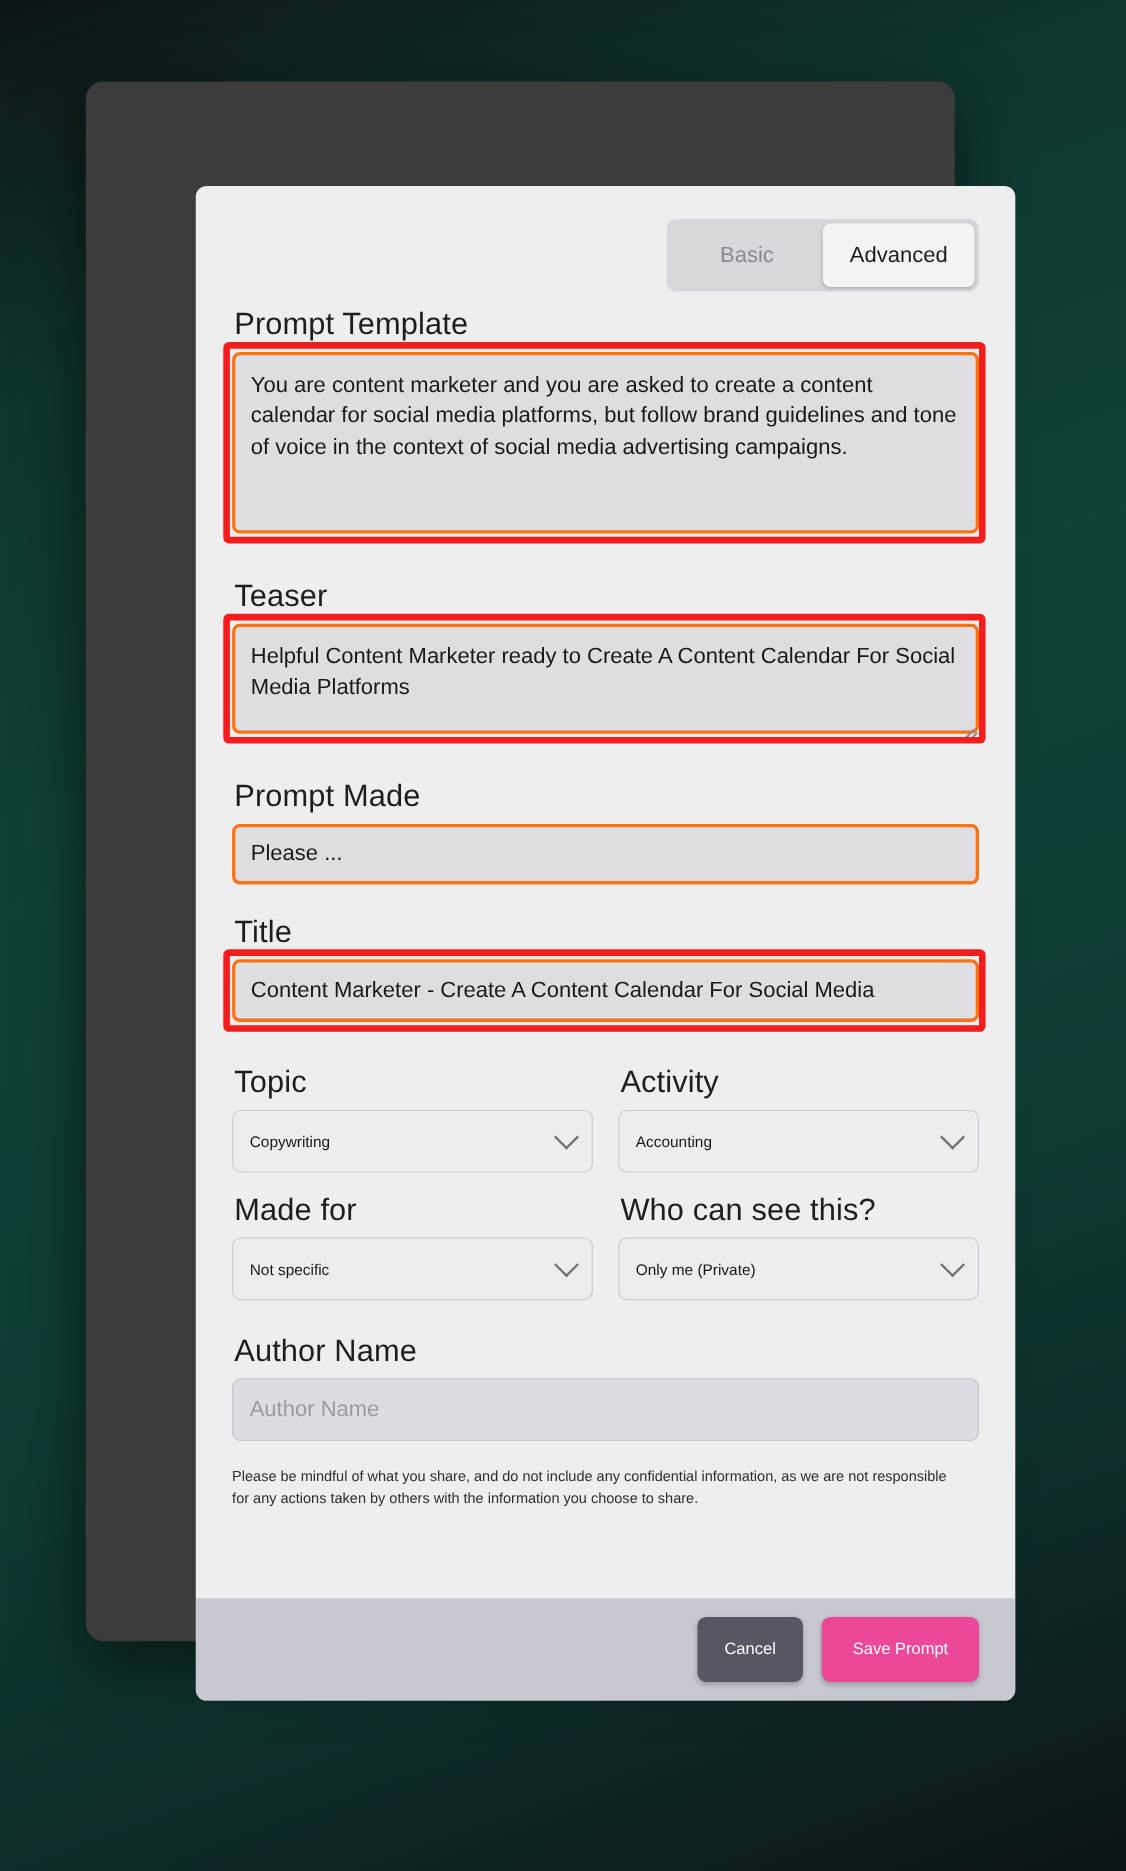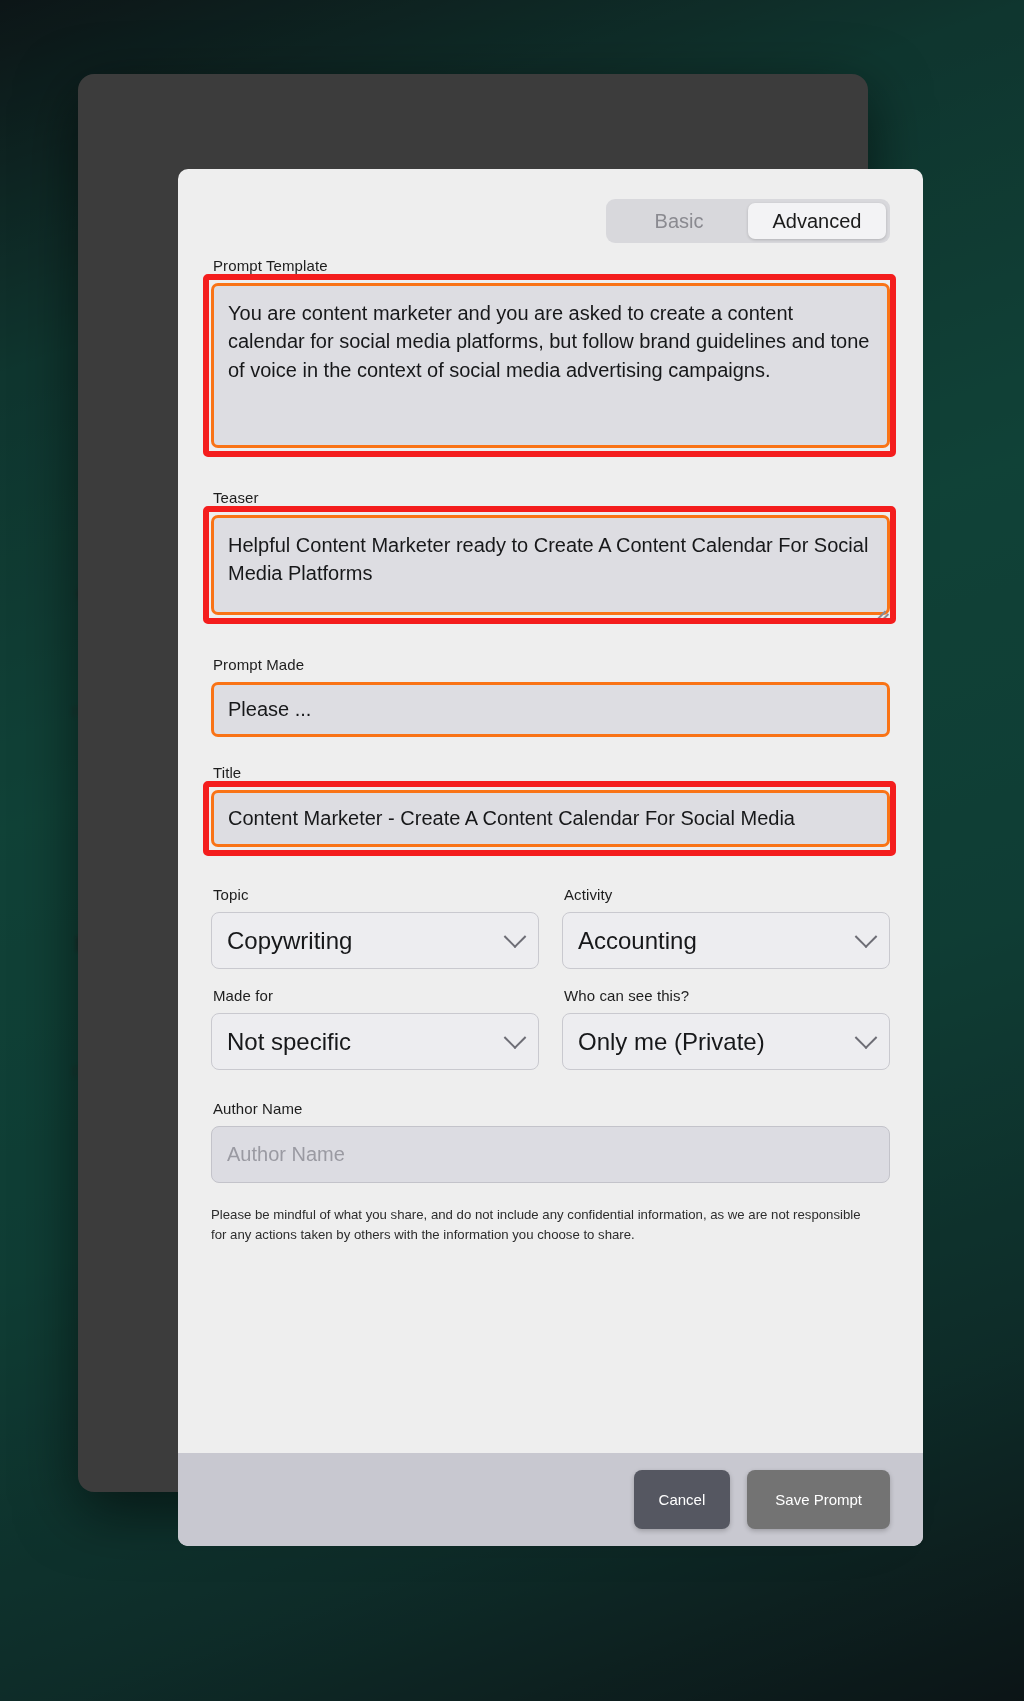--- a/index.html
+++ b/index.html
@@ -63,40 +63,40 @@
   }
 
   
   .seg-row { display: flex; justify-content: flex-end; margin-bottom: 14px; }
   .segmented {
     display: flex;
     background: #d8d8dc;
     border-radius: 9px;
     padding: 4px;
     width: 284px;
-    height: 44px;
+    height: 66px;
   }
   .seg-btn {
     flex: 1;
     display: flex; align-items: center; justify-content: center;
     font-size: 20px;
     border-radius: 7px;
     color: #8a8a90;
     cursor: pointer;
     user-select: none;
   }
   .seg-btn.active {
     background: #f3f3f5;
     color: #1b1b1b;
     box-shadow: 0 1px 3px rgba(0,0,0,0.18);
   }
 
   
   .field-label {
-    font-size: 15px;
+    font-size: 28px;
     color: #1d1d1d;
     margin: 0 0 9px 2px;
     letter-spacing: 0.1px;
   }
 
   
   .input-box, .textarea-box {
     width: 100%;
     background: #dddde2;
     border: 3px solid #f97316;
@@ -132,21 +132,21 @@
   
   .select-box {
     width: 100%;
     height: 57px;
     background: #ededf0;
     border: 1px solid #c9c9cf;
     border-radius: 8px;
     display: flex;
     align-items: center;
     padding: 0 15px;
-    font-size: 24px;
+    font-size: 14px;
     color: #17181a;
     cursor: pointer;
     justify-content: space-between;
   }
   .chev {
     width: 16px; height: 16px;
     border-right: 2.4px solid #6d6d75;
     border-bottom: 2.4px solid #6d6d75;
     transform: rotate(45deg) translate(-3px,-3px);
     flex: 0 0 auto;
@@ -191,21 +191,21 @@
     border-radius: 8px;
     font-size: 15px;
     color: #ffffff;
     cursor: pointer;
     font-family: "Liberation Sans", sans-serif;
     height: 59px;
     padding: 0 25px;
     box-shadow: 0 2px 5px rgba(0,0,0,0.22);
   }
   #cancel-btn { background: #555761; }
-  #save-btn   { background: #737373; padding: 0 28px; }
+  #save-btn   { background: #ec4899; padding: 0 28px; }
 
   
   .grip {
     position: absolute;
     right: 4px; bottom: 3px;
     width: 14px; height: 14px;
   }
   .grip i {
     position: absolute;
     right: 0; bottom: 0;

